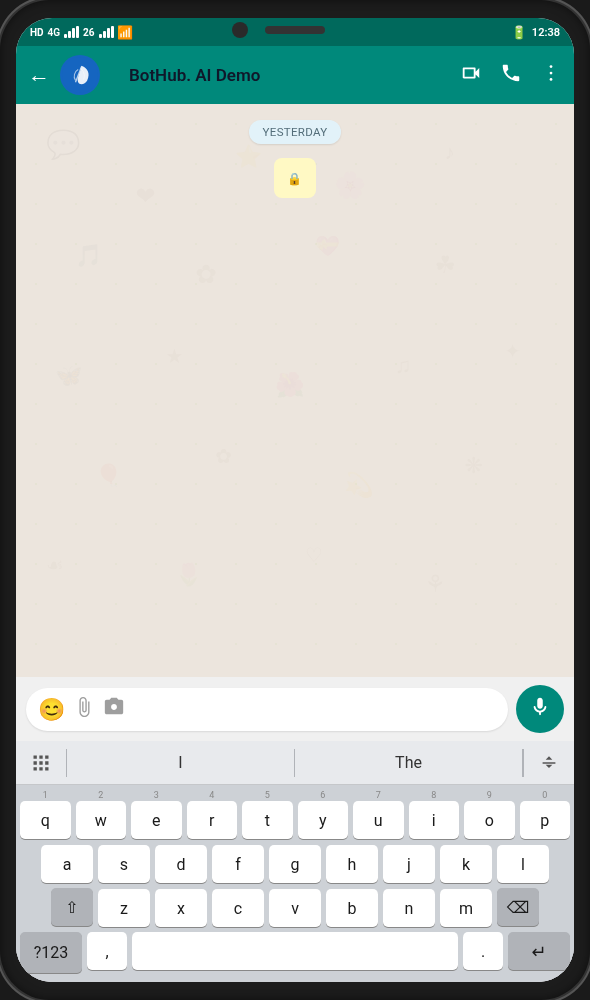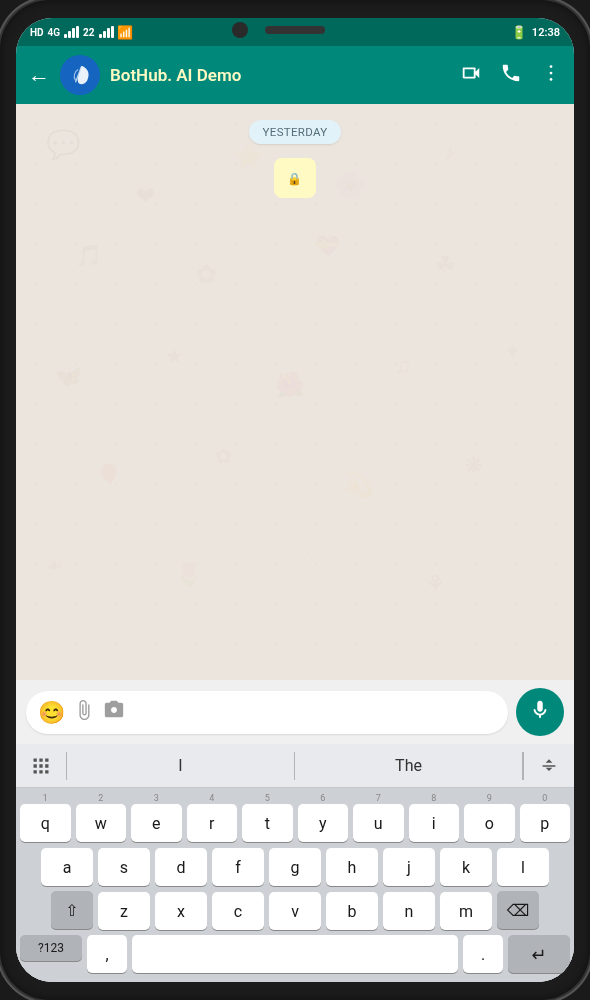--- a/index.html
+++ b/index.html
@@ -128,21 +128,22 @@
       overflow: hidden;
     }
 
     .contact-info {
       flex: 1;
     }
 
     .contact-name {
       font-size: 17px;
       font-weight: 600;
-      color: #fef9c3;
+      color: #0f172a;
+      margin-left: 19px;
     }
 
     .header-icons {
       display: flex;
       align-items: center;
       gap: 18px;
     }
 
     .header-icon {
       color: white;
@@ -371,21 +372,21 @@
     <div class="status-bar">
       <div class="status-left">
         <span style="font-size:10px;font-weight:700;">HD</span>
         <span style="font-size:10px;">4G</span>
         <div class="signal-bars">
           <div class="signal-bar" style="height:4px;"></div>
           <div class="signal-bar" style="height:7px;"></div>
           <div class="signal-bar" style="height:10px;"></div>
           <div class="signal-bar" style="height:12px;"></div>
         </div>
-        <span style="font-size:10px;font-weight:700;">22</span>
+        <span style="font-size:10px;font-weight:700;">26</span>
         <div class="signal-bars">
           <div class="signal-bar" style="height:4px;"></div>
           <div class="signal-bar" style="height:7px;"></div>
           <div class="signal-bar" style="height:10px;"></div>
           <div class="signal-bar" style="height:12px;"></div>
         </div>
         <span style="font-size:13px;">📶</span>
       </div>
       <div class="status-right">
         <span style="font-size:13px;">🔋</span>
@@ -621,21 +622,21 @@
             <div class="key-main">n</div>
           </div>
           <div class="key-wrapper">
             <div class="key-top"></div>
             <div class="key-main">m</div>
           </div>
           <div class="key-main" style="background:#b0b3b8;min-width:42px;max-width:42px;border-radius:5px;height:38px;display:flex;align-items:center;justify-content:center;font-size:16px;box-shadow:0 1px 0 #888;cursor:pointer;">⌫</div>
         </div>
 
         <div class="keyboard-row" style="gap:5px;">
-          <div class="key-main" style="background:#b0b3b8;min-width:52px;max-width:62px;border-radius:5px;height:26px;display:flex;align-items:center;justify-content:center;font-size:12px;box-shadow:0 1px 0 #888;cursor:pointer;flex:1.3;">?123</div>
+          <div class="key-main" style="background:#b0b3b8;min-width:52px;max-width:62px;border-radius:5px;height:41px;display:flex;align-items:center;justify-content:center;font-size:16px;box-shadow:0 1px 0 #888;cursor:pointer;flex:1.3;">?123</div>
           <div class="key-main" style="background:white;min-width:40px;max-width:50px;border-radius:5px;height:38px;display:flex;align-items:center;justify-content:center;font-size:16px;box-shadow:0 1px 0 #888;cursor:pointer;">,</div>
           <div class="key-main" style="background:white;flex:4;border-radius:5px;height:38px;display:flex;align-items:center;justify-content:center;font-size:13px;color:#888;box-shadow:0 1px 0 #888;cursor:pointer;"></div>
           <div class="key-main" style="background:white;min-width:40px;max-width:50px;border-radius:5px;height:38px;display:flex;align-items:center;justify-content:center;font-size:16px;box-shadow:0 1px 0 #888;cursor:pointer;">.</div>
           <div class="key-main" style="background:#b0b3b8;min-width:52px;max-width:62px;border-radius:5px;height:38px;display:flex;align-items:center;justify-content:center;font-size:18px;box-shadow:0 1px 0 #888;cursor:pointer;flex:1.3;">↵</div>
         </div>
       </div>
     </div>
 
   </div>
 </div>

